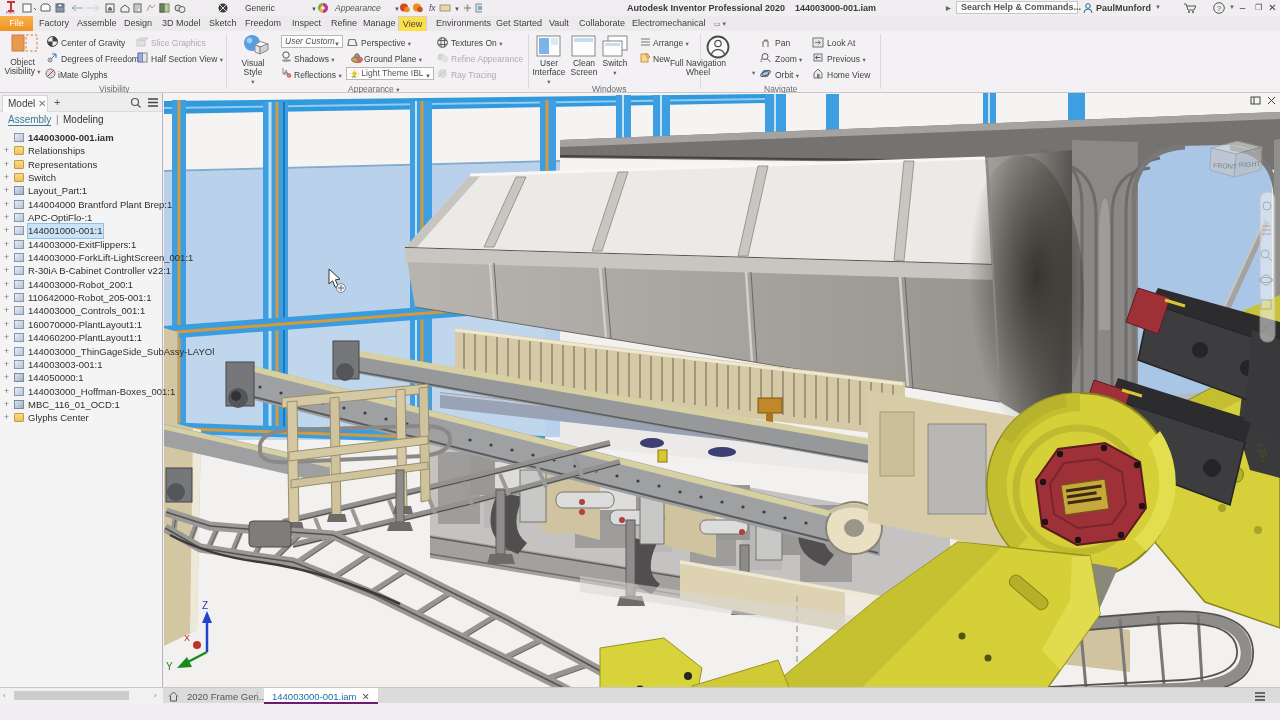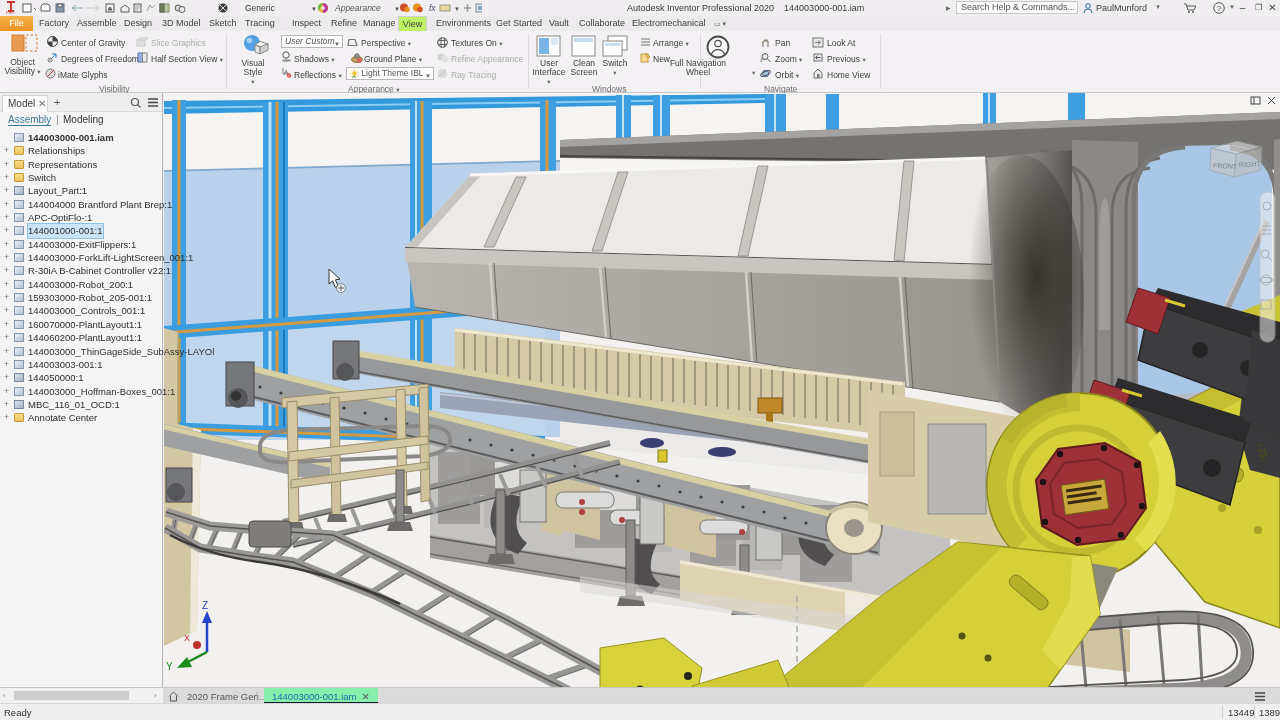--- a/index.html
+++ b/index.html
@@ -1,20 +1,20 @@
 <!DOCTYPE html>
 <html><head><meta charset="utf-8"><style>*{margin:0;padding:0;box-sizing:border-box;}
 html,body{width:1280px;height:720px;overflow:hidden;font-family:"Liberation Sans",sans-serif;background:#f0eef0;}
 #app{position:relative;width:1280px;height:720px;}
 #tbar{position:absolute;left:0;top:0;width:1280px;height:16px;background:#f0eef0;font-size:9px;color:#3c3c3c;}
-#tbar .t{position:absolute;top:3px;white-space:nowrap;}
+#tbar .t{position:absolute;top:3px;white-space:nowrap;font-weight:bold;}
 #tabrow{position:absolute;left:0;top:16px;width:1280px;height:15px;background:#eceaec;font-size:9px;color:#3e3e3e;}
 #tabrow .tab{position:absolute;top:0;height:15px;line-height:15px;white-space:nowrap;}
 #tabrow .file{background:linear-gradient(#f8b14b,#ee9322);color:#fff;left:0;width:33px;text-align:center;}
-#tabrow .act{background:#bef264;border:1px solid #d0ced0;border-bottom:none;}
+#tabrow .act{background:#fde047;border:1px solid #d0ced0;border-bottom:none;}
 #ribbon{position:absolute;left:0;top:31px;width:1280px;height:62px;background:#f3f1f3;border-bottom:1px solid #c9c7c9;font-size:8.5px;color:#3e3e3e;}
 .rsep{position:absolute;top:3px;height:55px;width:1px;background:#dcdadc;}
 .glabel{position:absolute;top:53px;height:10px;font-size:8.5px;color:#6e6c6e;white-space:nowrap;}
 .rit{position:absolute;height:12px;line-height:12px;white-space:nowrap;}
 .big{position:absolute;text-align:center;font-size:8.5px;line-height:9px;color:#3e3e3e;}
 .gray{color:#aeacae;}
 .combo{position:absolute;background:#fdfdfd;border:1px solid #b9b7b9;height:13px;line-height:11px;font-size:8.5px;padding-left:3px;color:#555;white-space:nowrap;}
 .combo .ar{position:absolute;right:2px;top:3px;font-size:6px;color:#666;}
 .dar{font-size:6.5px;color:#666;}
 #main{position:absolute;left:0;top:93px;width:1280px;height:594px;}
@@ -106,21 +106,21 @@
  <span class="wbtn" style="left:1253px;font-size:8px">❐</span>
  <span class="wbtn" style="left:1267px">✕</span>
 </div>
 <div id="tabrow">
  <span class="tab file">File</span>
  <span class="tab" style="left:39px">Factory</span>
  <span class="tab" style="left:77px">Assemble</span>
  <span class="tab" style="left:124px">Design</span>
  <span class="tab" style="left:162px">3D Model</span>
  <span class="tab" style="left:209px">Sketch</span>
- <span class="tab" style="left:245px">Tracing</span>
+ <span class="tab" style="left:245px">Freedom</span>
  <span class="tab" style="left:292px">Inspect</span>
  <span class="tab" style="left:331px">Refine</span>
  <span class="tab" style="left:363px">Manage</span>
  <span class="tab" style="left:436px">Environments</span>
  <span class="tab" style="left:496px">Get Started</span>
  <span class="tab" style="left:549px">Vault</span>
  <span class="tab" style="left:579px">Collaborate</span>
  <span class="tab" style="left:632px">Electromechanical</span>
  <span class="tab act" style="left:398px;width:29px;text-align:center">View</span>
  <span class="tab" style="left:714px;top:4px;height:8px;line-height:7px;font-size:7px;color:#666">▭ ▾</span>
@@ -832,21 +832,21 @@
             <span class="tlab">R-30iA B-Cabinet Controller v22:1</span>
           </div>
           <div class="trow">
             <span class="ex">+</span>
             <span class="tico asm"></span>
             <span class="tlab">144003000-Robot_200:1</span>
           </div>
           <div class="trow">
             <span class="ex">+</span>
             <span class="tico asm"></span>
-            <span class="tlab">159303000-Robot_205-001:1</span>
+            <span class="tlab">110642000-Robot_205-001:1</span>
           </div>
           <div class="trow">
             <span class="ex">+</span>
             <span class="tico asm"></span>
             <span class="tlab">144003000_Controls_001:1</span>
           </div>
           <div class="trow">
             <span class="ex">+</span>
             <span class="tico asm"></span>
             <span class="tlab">160070000-PlantLayout1:1</span>
@@ -877,39 +877,32 @@
             <span class="tlab">144003000_Hoffman-Boxes_001:1</span>
           </div>
           <div class="trow">
             <span class="ex">+</span>
             <span class="tico part"></span>
             <span class="tlab">MBC_116_01_OCD:1</span>
           </div>
           <div class="trow">
             <span class="ex">+</span>
             <span class="tico fold"></span>
-            <span class="tlab">Annotate Center</span>
+            <span class="tlab">Glyphs Center</span>
           </div>
         </div>
  </div>
 </div>
 <div id="doctabs">
  <span style="position:absolute;left:0;top:0;width:163px;height:16px;background:#f2f1f2;"></span>
  <span style="position:absolute;left:3px;top:3px;color:#888;font-size:8px">‹</span>
  <span style="position:absolute;left:14px;top:3px;width:115px;height:9px;background:#cdcccd;display:inline-block"></span>
  <span style="position:absolute;left:154px;top:3px;color:#888;font-size:8px">›</span>
  <svg style="position:absolute;left:168px;top:3px" width="11" height="11">
         <path d="M1 5.5L5.5 1 10 5.5M2.5 5v5h6V5" fill="none" stroke="#555"></path>
       </svg>
  <span style="position:absolute;left:187px;top:2.5px;color:#555">2020 Frame Gen...iam</span>
  <span style="position:absolute;left:256px;top:2px;color:#aaa">|</span>
- <span style="position:absolute;left:264px;top:0;height:16px;background:#86efac;border-bottom:2px solid #0f172a;padding:2.5px 8px 0 8px;color:#1a6fa8">144003000-001.iam&nbsp;&nbsp;<span style="color:#555">✕</span></span>
+ <span style="position:absolute;left:264px;top:0;height:16px;background:#ffffff;border-bottom:2px solid #701a75;padding:2.5px 8px 0 8px;color:#1a6fa8">144003000-001.iam&nbsp;&nbsp;<span style="color:#555">✕</span></span>
  <svg style="position:absolute;left:1254px;top:4px" width="12" height="9">
         <path d="M1 1h10M1 4.5h10M1 8h10" stroke="#444" stroke-width="1.3"></path>
       </svg>
-</div>
-<div id="statusbar">
- <span style="position:absolute;left:4px;top:3px">Ready</span>
- <span style="position:absolute;left:1222px;top:2px;width:1px;height:12px;background:#ccc"></span>
- <span style="position:absolute;left:1228px;top:3px;">13449</span>
- <span style="position:absolute;left:1254px;top:2px;width:1px;height:12px;background:#ccc"></span>
- <span style="position:absolute;left:1259px;top:3px;">1389</span>
 </div>
 </div>
 </body></html>

